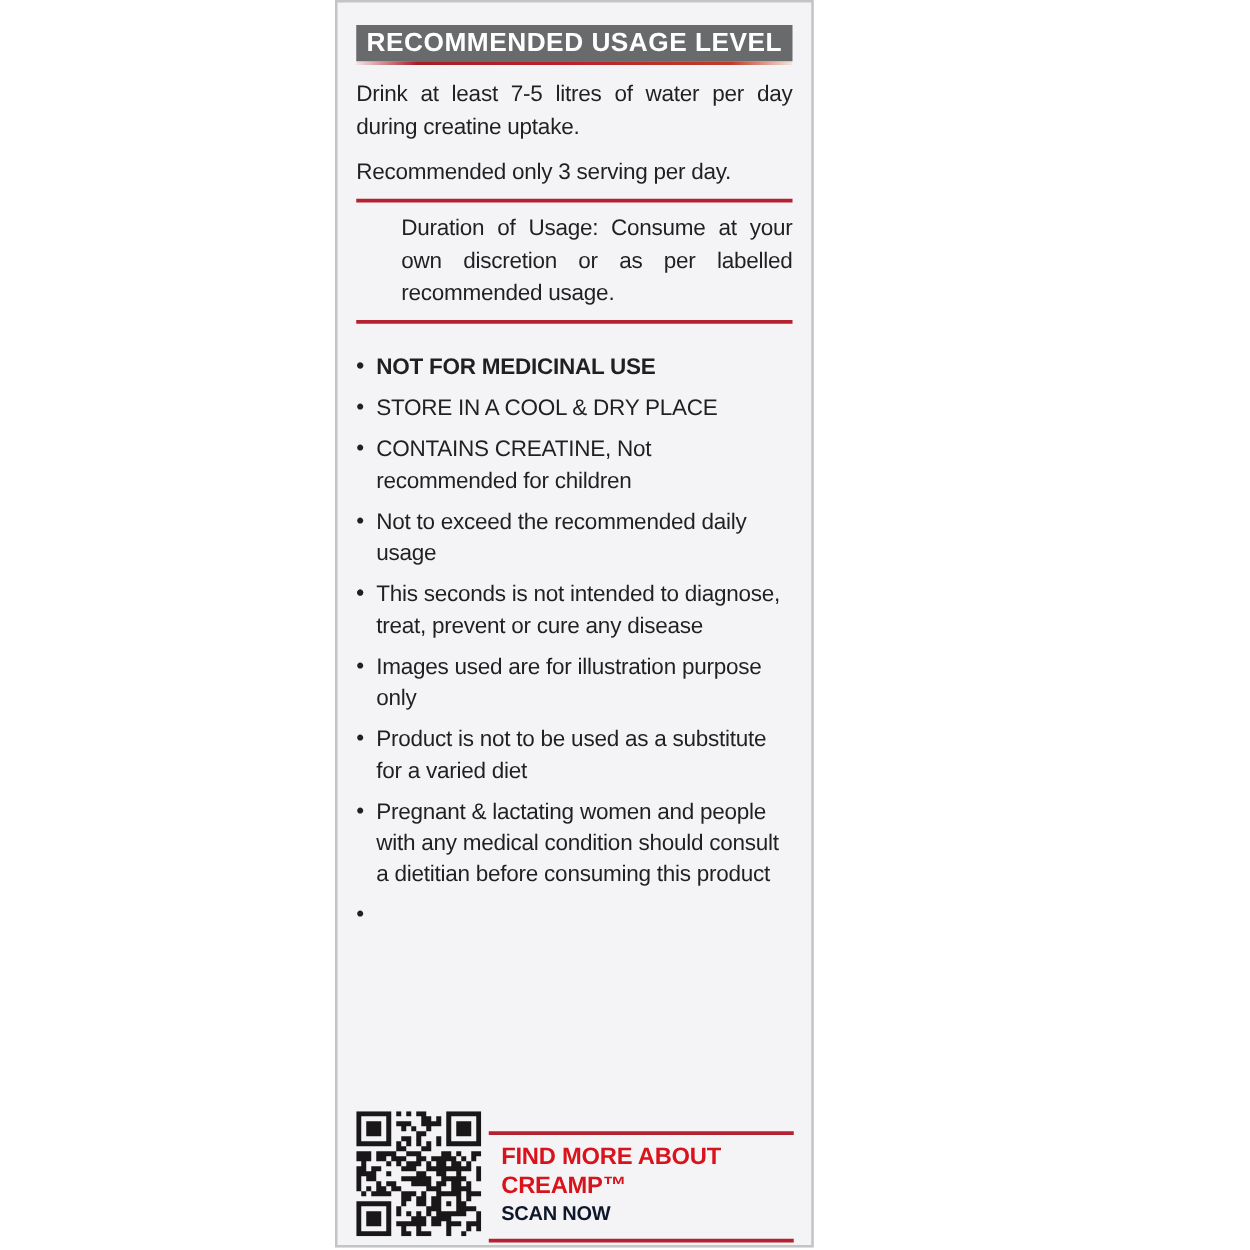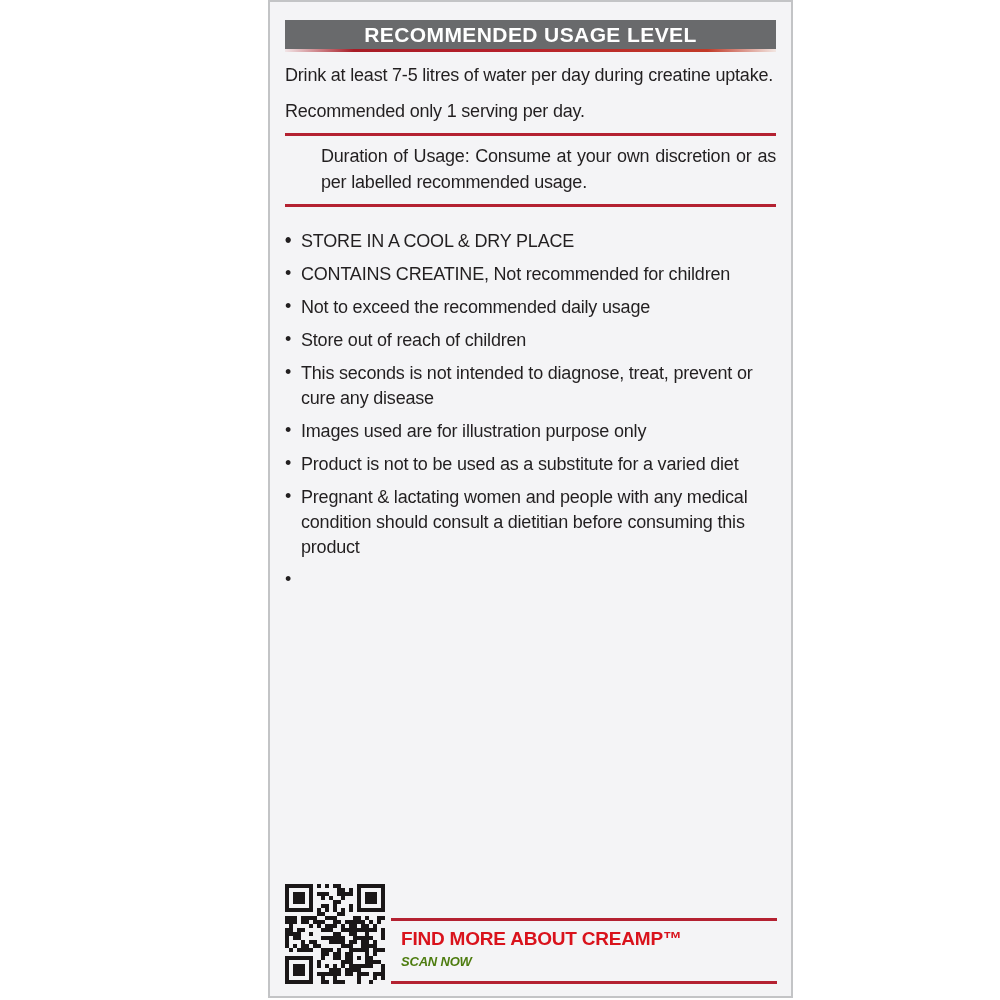--- a/index.html
+++ b/index.html
@@ -6,21 +6,21 @@
   html, body {
     width: 1000px; height: 1000px;
     background: #ffffff;
     font-family: "Liberation Sans", sans-serif;
     position: relative;
     overflow: hidden;
   }
   .label-panel {
     position: absolute;
     left: 268px; top: 0;
-    width: 525px; height: 998px;
+    width: 383px; height: 998px;
     background: #f4f4f6;
     border: 2px solid #c3c4c6;
     padding: 0 15px;
     color: #221f20;
   }
   .header-bar {
     margin-top: 18px;
     height: 29px;
     background: #696a6c;
     color: #ffffff;
@@ -71,21 +71,21 @@
     position: absolute;
     left: 0; top: -1px;
     font-size: 18px;
   }
   ul.warnings li.em { font-weight: bold; }
   .qr-row {
     position: absolute;
     left: 15px; right: 14px;
     top: 882px;
     display: flex;
-    align-items: flex-end;
+    align-items: center;
   }
   .qr-box { width: 100px; height: 100px; flex: 0 0 auto; }
   .qr-box svg { display: block; }
   .qr-info {
     flex: 1 1 auto;
     margin-left: 6px;
     padding-top: 21px;
   }
   .qr-text-frame {
     border-top: 3px solid #b42131;
@@ -93,64 +93,63 @@
     padding: 6px 0 8px 10px;
   }
   .find-more {
     color: #d9131c;
     font-size: 19px;
     font-weight: bold;
     letter-spacing: -0.2px;
     line-height: 23px;
   }
   .scan-now {
-    color: #4d7c0f;
-    font-size: 13px;
+    color: #0f172a;
+    font-size: 16px;
     font-weight: bold;
     letter-spacing: -0.2px;
     line-height: 23px;
-    font-style: italic;
   }
 </style>
 </head>
 <body>
 
 <div class="label-panel">
 
   <div class="header-bar">
     <span>RECOMMENDED USAGE LEVEL</span>
   </div>
   <div class="header-accent-line"></div>
 
   <p class="para justify">Drink at least 7-5 litres of water per day during creatine uptake.</p>
-  <p class="para">Recommended only 1 serving per day.</p>
+  <p class="para">Recommended only 3 serving per day.</p>
 
   <div class="red-rule rule-top"></div>
   <p class="para justify duration">Duration of Usage: Consume at your own discretion or as per labelled recommended usage.</p>
   <div class="red-rule rule-bottom"></div>
 
   <ul class="warnings" id="warnings-list">
       <li class="em">
     <span class="bullet">•</span>
+    <span class="warning-text">NOT FOR MEDICINAL USE</span>
   </li>
       <li>
     <span class="bullet">•</span>
     <span class="warning-text">STORE IN A COOL &amp; DRY PLACE</span>
   </li>
       <li>
     <span class="bullet">•</span>
     <span class="warning-text">CONTAINS CREATINE, Not recommended for children</span>
   </li>
       <li>
     <span class="bullet">•</span>
     <span class="warning-text">Not to exceed the recommended daily usage</span>
   </li>
       <li>
     <span class="bullet">•</span>
-    <span class="warning-text">Store out of reach of children</span>
   </li>
       <li>
     <span class="bullet">•</span>
     <span class="warning-text">This seconds is not intended to diagnose, treat, prevent or cure any disease</span>
   </li>
       <li>
     <span class="bullet">•</span>
     <span class="warning-text">Images used are for illustration purpose only</span>
   </li>
       <li>

